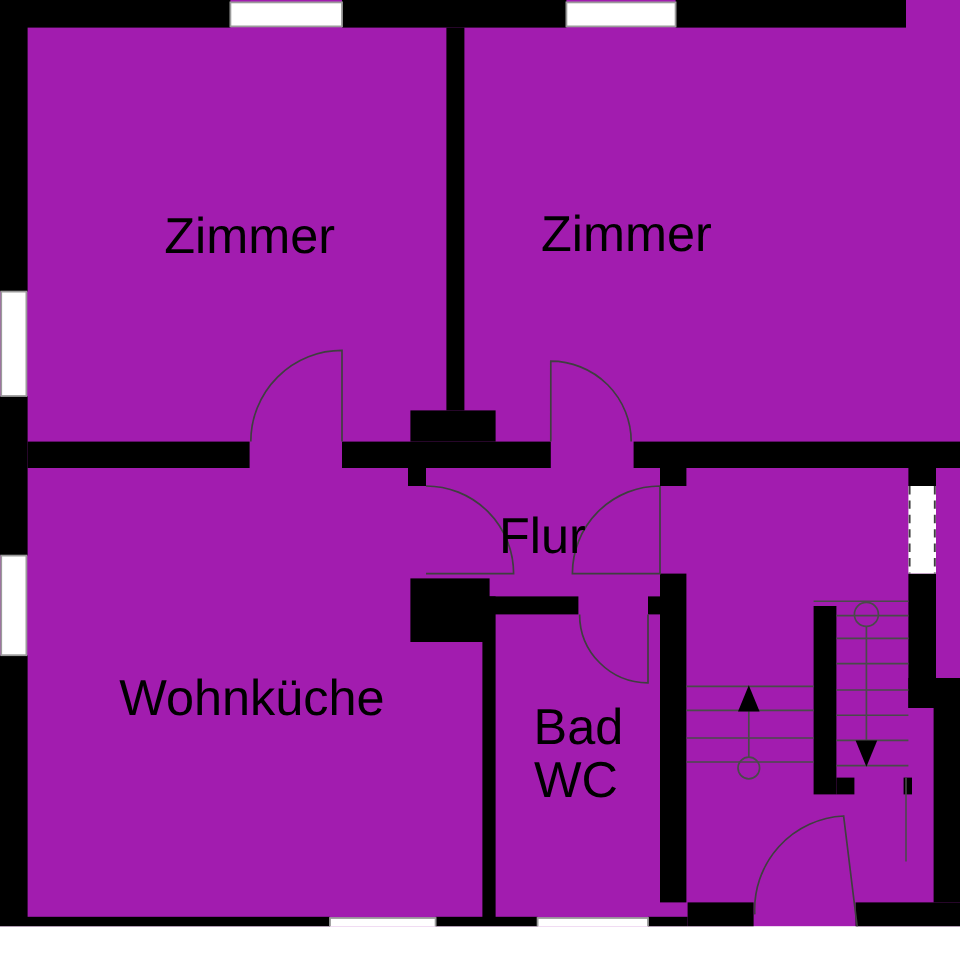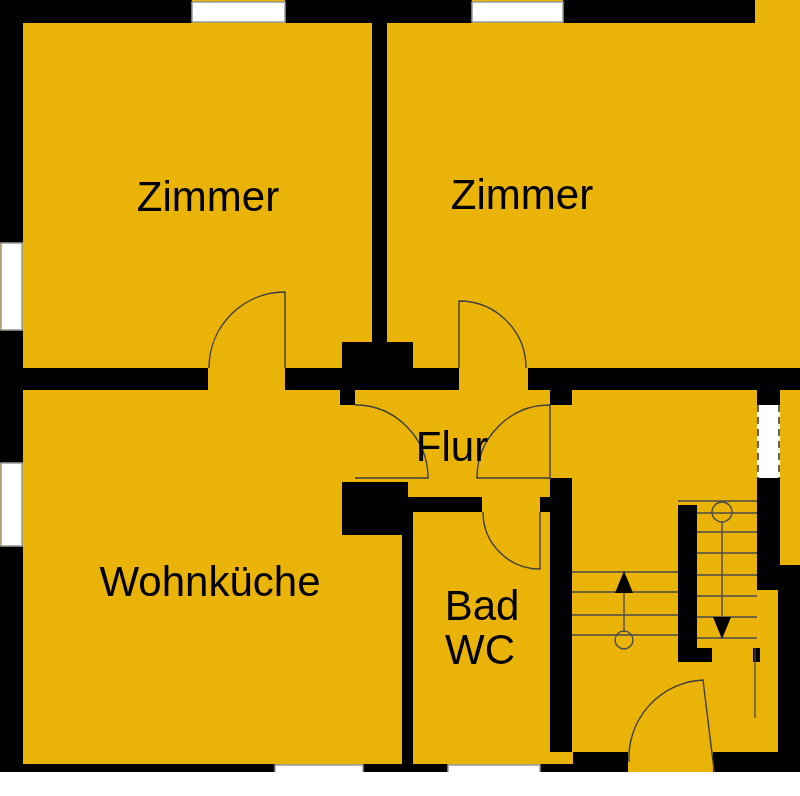--- a/index.html
+++ b/index.html
@@ -1,16 +1,16 @@
 <!DOCTYPE html>
 <html><head>
 <meta charset="utf-8">
 <style>
   html,body{margin:0;padding:0;background:#fff;}
-  .canvas{position:relative;width:800px;height:772px;background:#eab308;overflow:hidden;}
+  .canvas{position:relative;width:800px;height:772px;background:#a21caf;overflow:hidden;}
   svg{position:absolute;left:0;top:0;}
   .room-label{font-family:"Liberation Sans", sans-serif;font-size:42px;fill:#000;text-anchor:middle;}
 </style>
 </head>
 <body>
 
 <div class="canvas">
   <svg width="800" height="796" viewBox="0 0 800 796">
     <g id="walls">
         <rect x="0" y="0" width="23" height="243" fill="#000000"></rect>

